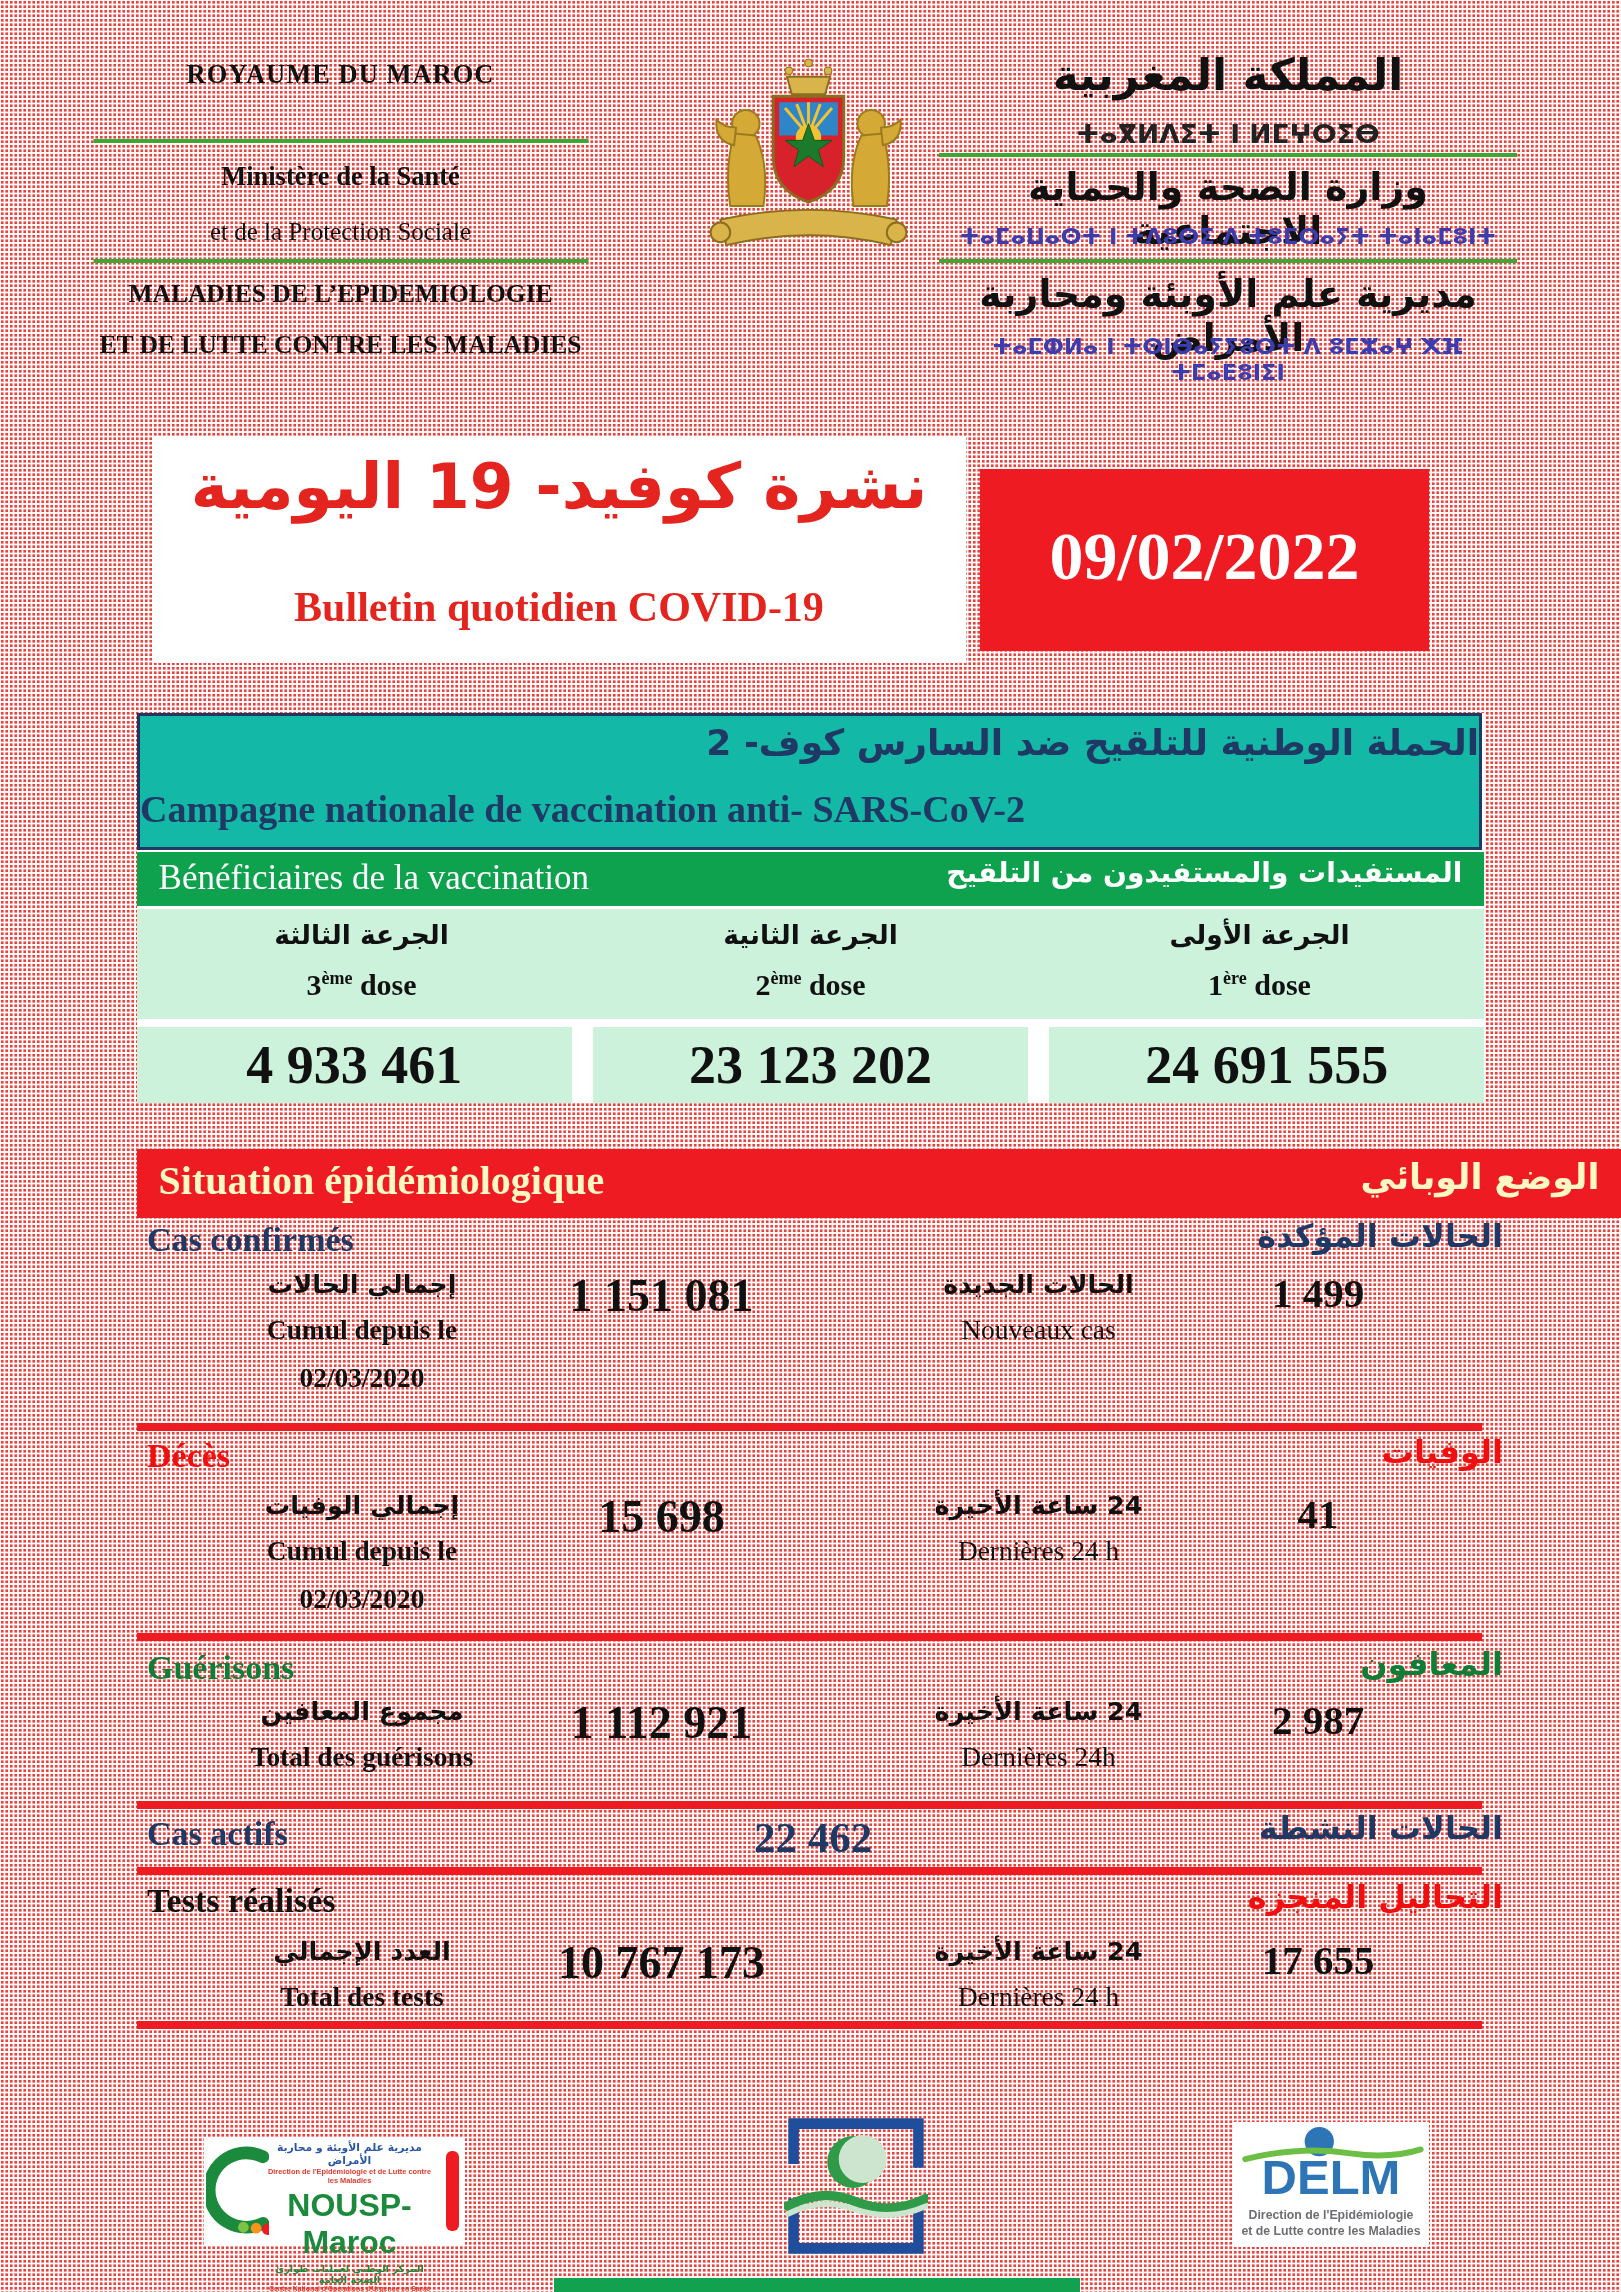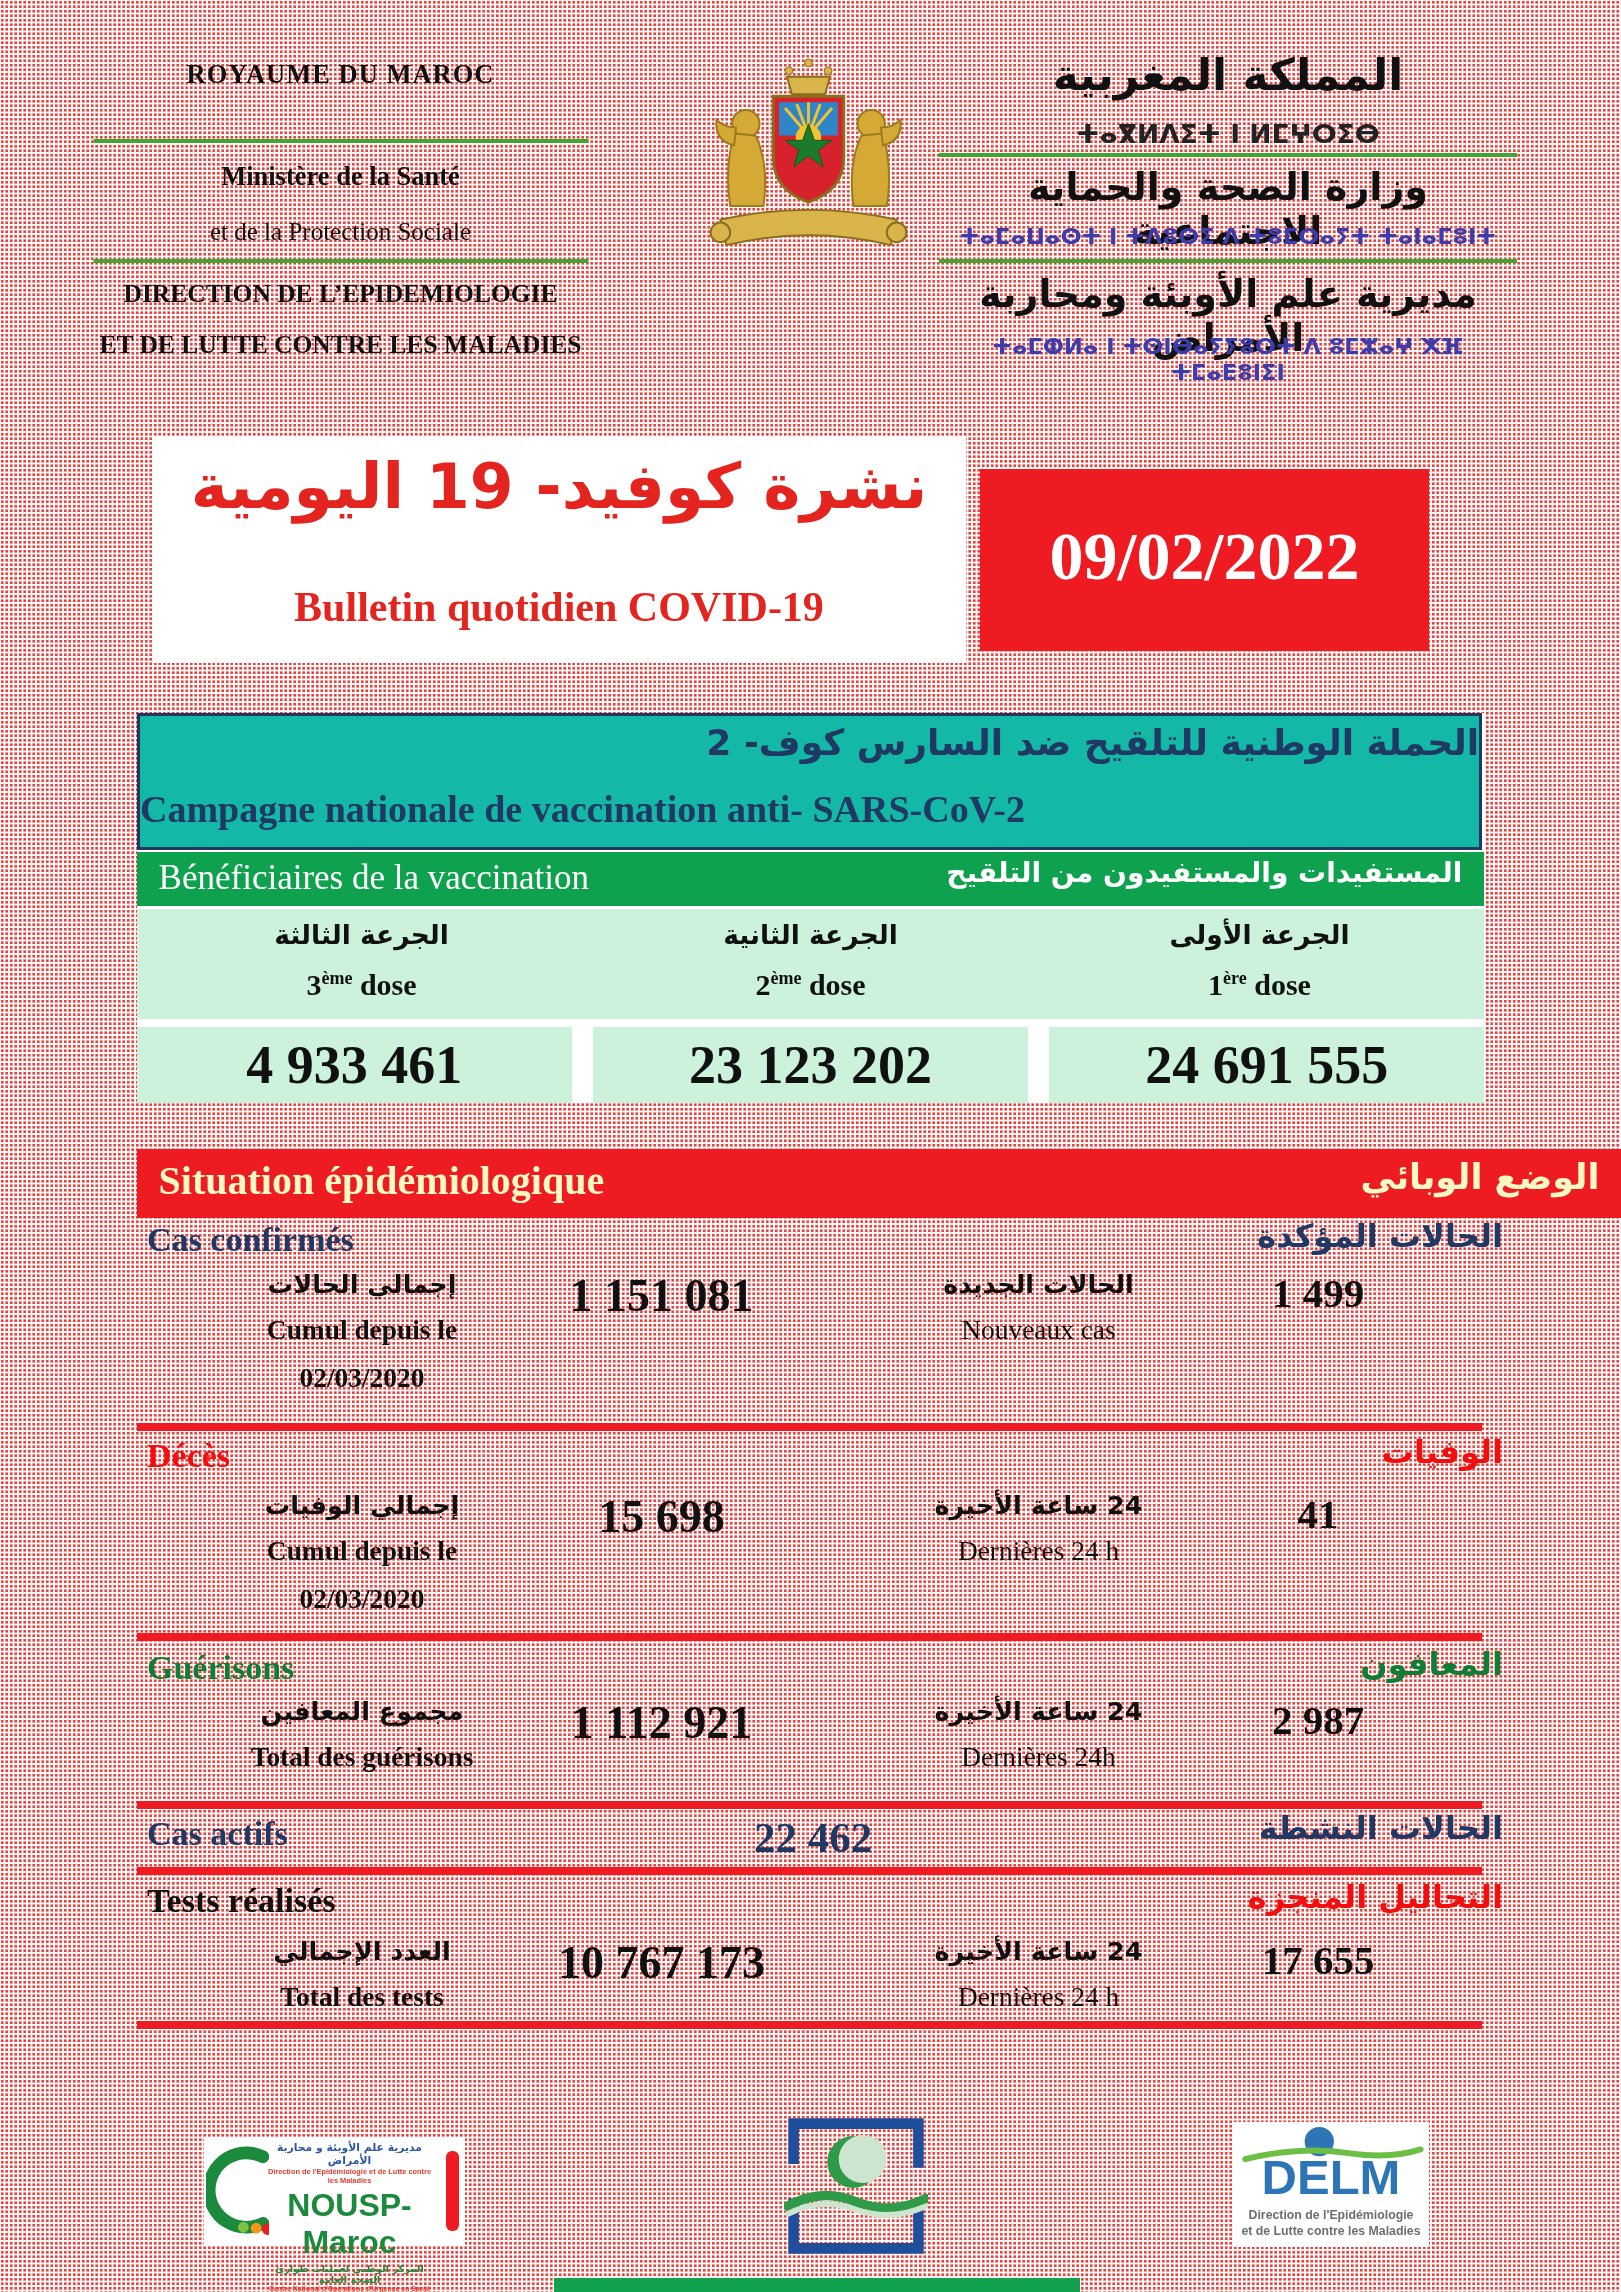--- a/index.html
+++ b/index.html
@@ -81,21 +81,21 @@
 <body>
 
 <div class="page">
 
   <div class="abs hdr-left">
     <div style="top:0;font-size:26.5px;font-weight:bold;letter-spacing:1px;">ROYAUME DU MAROC</div>
     <div class="green-rule" style="top:80px;"></div>
     <div style="top:102px;font-size:26.5px;font-weight:bold;">Ministère de la Santé</div>
     <div style="top:159px;font-size:25px;font-weight:normal;text-align:center;">et de la Protection Sociale</div>
     <div class="green-rule" style="top:200px;"></div>
-    <div style="top:220px;font-size:25.5px;font-weight:bold;">DIRECTION DE L’EPIDEMIOLOGIE</div>
+    <div style="top:220px;font-size:25.5px;font-weight:bold;">MALADIES DE L’EPIDEMIOLOGIE</div>
     <div style="top:271px;font-size:25.5px;font-weight:bold;">ET DE LUTTE CONTRE LES MALADIES</div>
   </div>
 
   <div class="abs" style="left:691px;top:51px;width:235px;height:211px;">
     <svg width="235" height="211" viewBox="0 0 240 215">
 
       <path d="M30,172 Q120,152 210,172 L204,198 Q120,178 36,198 Z" fill="#d9b44a" stroke="#8a6d1f" stroke-width="2"></path>
       <circle cx="30" cy="185" r="10" fill="#d9b44a" stroke="#8a6d1f" stroke-width="2"></circle>
       <circle cx="210" cy="185" r="10" fill="#d9b44a" stroke="#8a6d1f" stroke-width="2"></circle>
 

